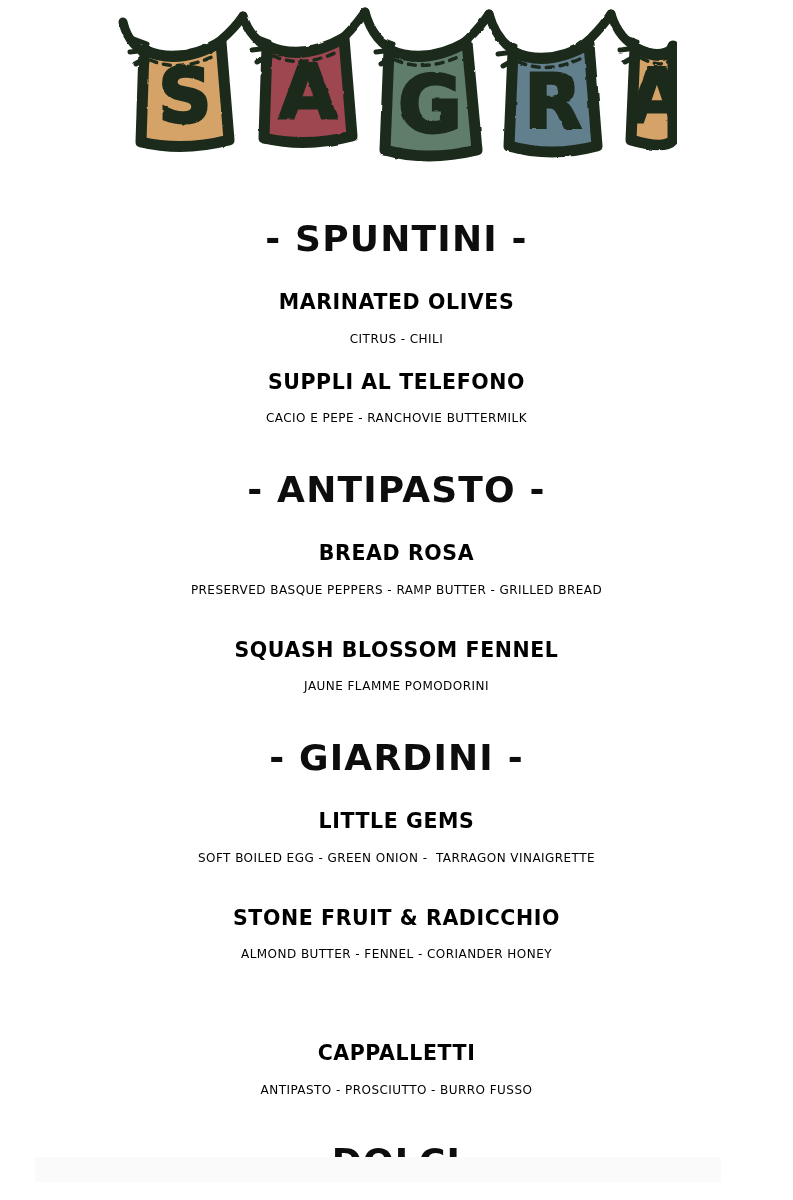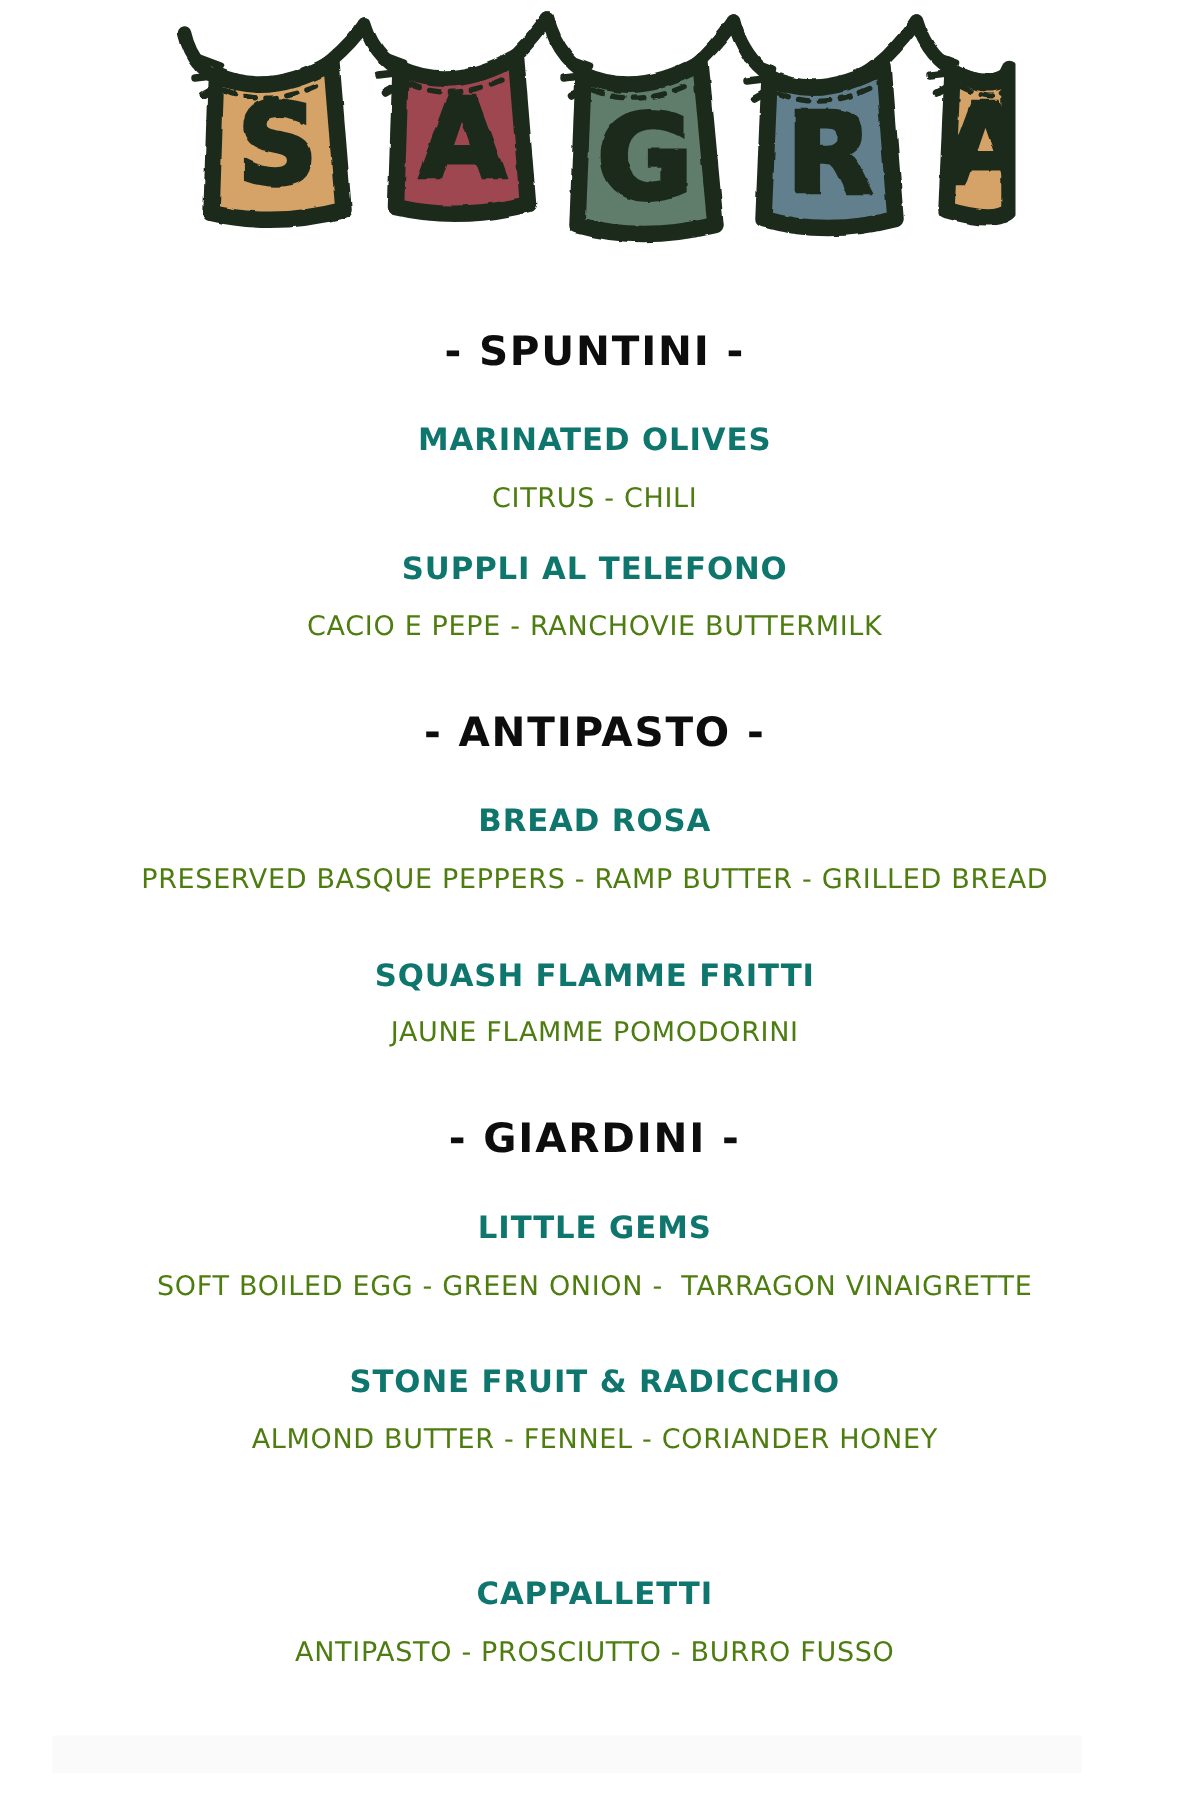--- a/index.html
+++ b/index.html
@@ -43,43 +43,43 @@
     top: 185px;
     width: 793px;
     text-align: center;
   }
 
   .section { margin: 0; }
 
   .section-head {
     font-family: "DejaVu Sans", sans-serif;
     font-weight: bold;
-    font-size: 27px;
+    font-size: 36px;
     letter-spacing: 1.2px;
     color: #0d0d0d;
     line-height: 1;
     white-space: pre;
   }
 
   .dish {
     font-family: "DejaVu Sans", sans-serif;
     font-weight: bold;
     font-size: 20.5px;
     letter-spacing: 0.6px;
-    color: #0f766e;
+    color: #000000;
     line-height: 1;
     white-space: pre;
   }
 
   .desc {
     font-family: "DejaVu Sans", sans-serif;
     font-weight: normal;
-    font-size: 18px;
+    font-size: 12px;
     letter-spacing: 0.45px;
-    color: #4d7c0f;
+    color: #000000;
     line-height: 1;
     white-space: pre;
   }
 
   
   .sp-head-top   { height: 36px; }
   .sp-head-first { height: 35px; }   
   .sp-dish-desc  { height: 20px; }   
   .sp-desc-dish  { height: 27px; }   
   .sp-desc-dish-lg { height: 44px; } 
@@ -174,21 +174,21 @@
   </div>
 
   <div class="sp-section"></div>
   <div class="section">
     <div class="section-head">- ANTIPASTO -</div>
     <div class="sp-head-first"></div>
     <div class="dish">BREAD ROSA</div>
     <div class="sp-dish-desc"></div>
     <div class="desc">PRESERVED BASQUE PEPPERS - RAMP BUTTER - GRILLED BREAD</div>
     <div class="sp-desc-dish-lg"></div>
-    <div class="dish">SQUASH FLAMME FRITTI</div>
+    <div class="dish">SQUASH BLOSSOM FENNEL</div>
     <div class="sp-dish-desc"></div>
     <div class="desc">JAUNE FLAMME POMODORINI</div>
   </div>
 
   <div class="sp-section"></div>
   <div class="section">
     <div class="section-head">- GIARDINI -</div>
     <div class="sp-head-first"></div>
     <div class="dish">LITTLE GEMS</div>
     <div class="sp-dish-desc"></div>

